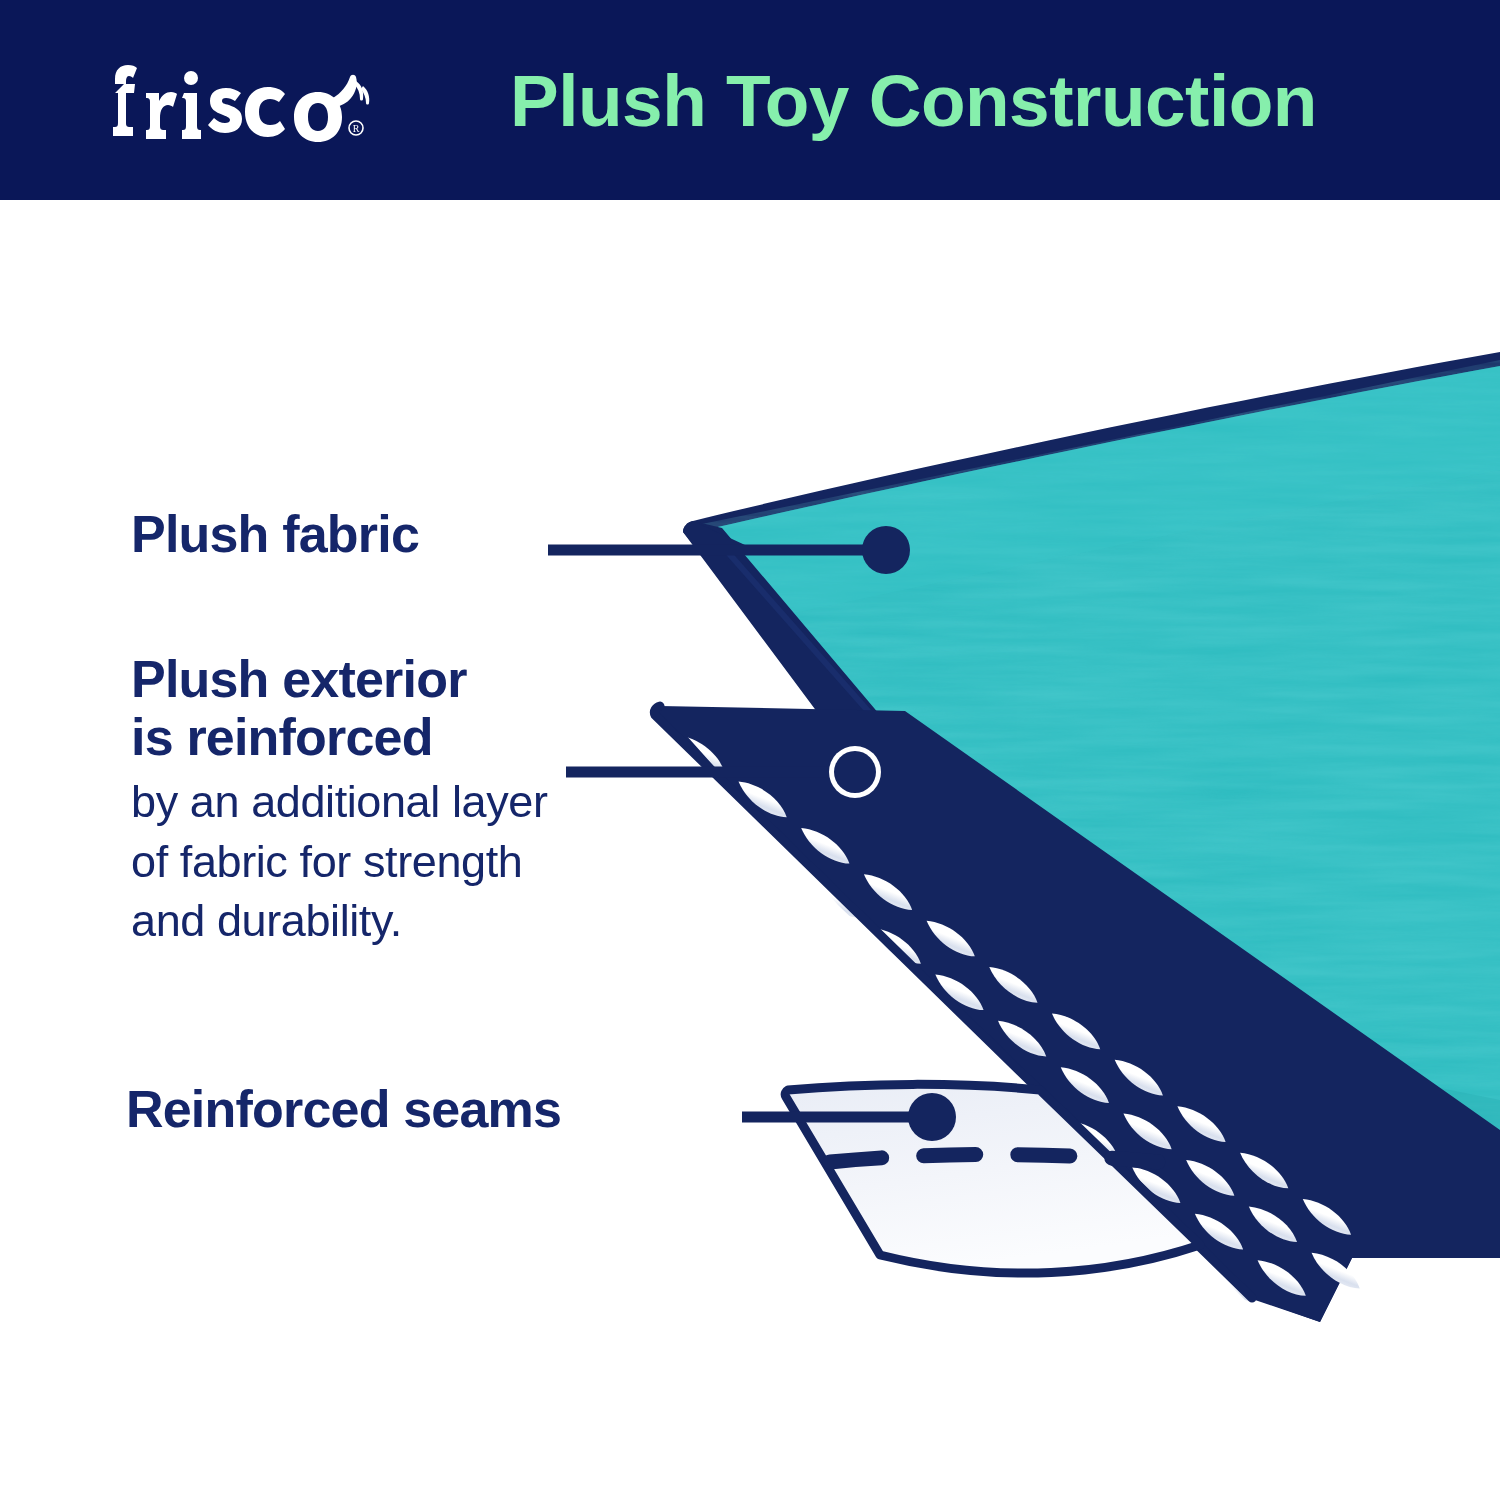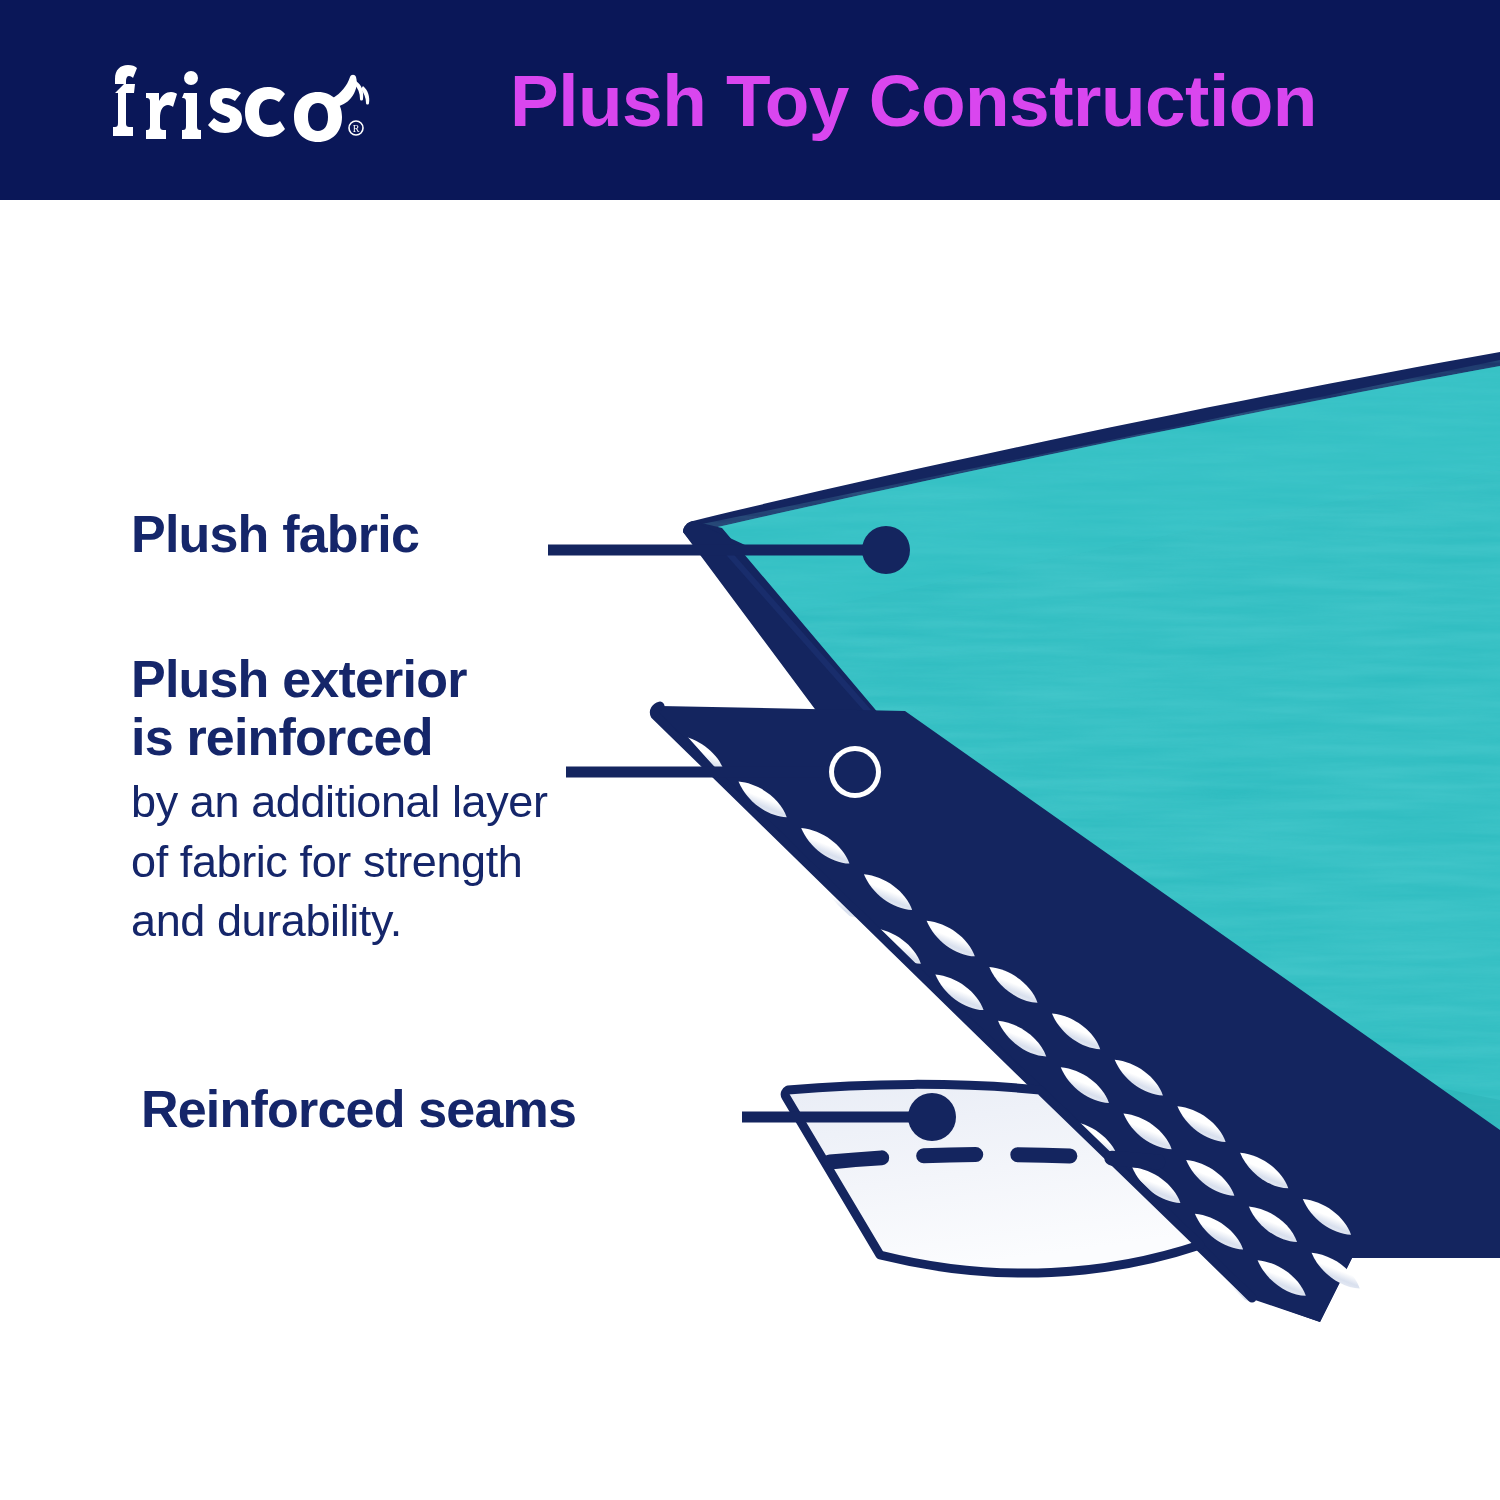--- a/index.html
+++ b/index.html
@@ -34,21 +34,21 @@
     width: 300px;
     height: 100px;
   }
   #header-title {
     position: absolute;
     left: 510px;
     top: 0;
     height: 200px;
     display: flex;
     align-items: center;
-    color: #d946ef;
+    color: #86efac;
     font-family: "Liberation Sans", sans-serif;
     font-weight: bold;
     font-size: 73px;
     letter-spacing: -0.5px;
     white-space: nowrap;
   }
 
   
   #illustration {
     position: absolute;
@@ -76,21 +76,21 @@
     font-weight: normal;
     font-size: 45px;
     line-height: 1.32;
     letter-spacing: -0.4px;
     color: #15266a;
     white-space: pre-line;
     margin-top: 6px;
   }
   #callout-plush-fabric { left: 131px; top: 505px; }
   #callout-plush-exterior { left: 131px; top: 650px; }
-  #callout-reinforced-seams { left: 141px; top: 1080px; }
+  #callout-reinforced-seams { left: 126px; top: 1080px; }
 </style>
 </head>
 <body>
 
 <div id="page">
 
   <div id="header-bar">
 
     <svg id="brand-logo" viewBox="0 0 300 100" xmlns="http://www.w3.org/2000/svg">
       <g fill="#ffffff">

